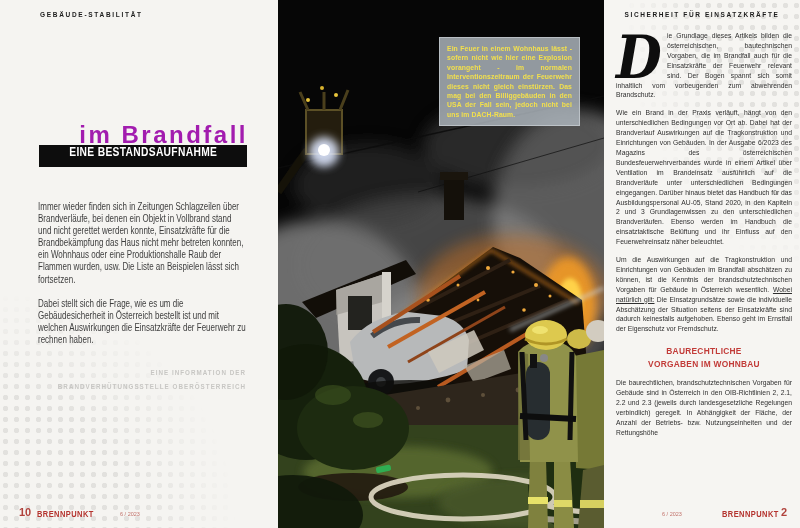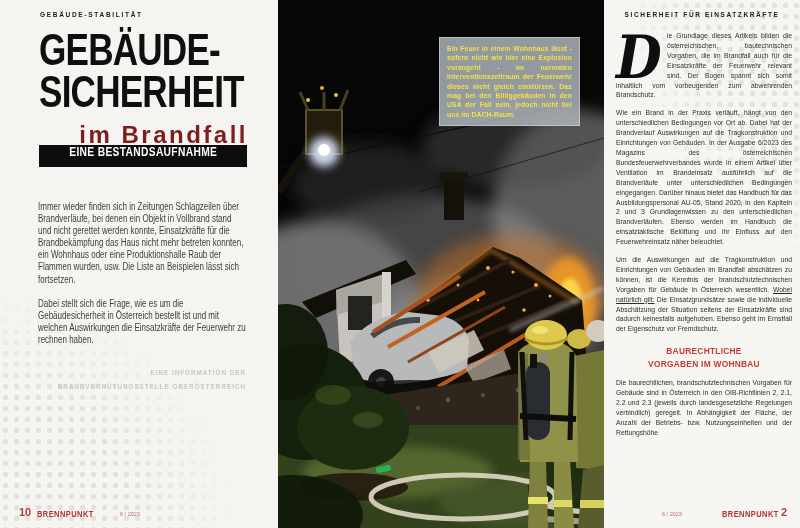--- a/index.html
+++ b/index.html
@@ -8,21 +8,21 @@
 
   
   .page-left{position:absolute;left:0;top:0;width:278px;height:528px;background:#f5f4f1;}
   .dots{position:absolute;background-image:radial-gradient(circle,#e2e1de 2.4px,rgba(0,0,0,0) 3px);background-size:11px 11px;}
   .dots-left{left:0;bottom:0;width:278px;height:235px;
     -webkit-mask-image:radial-gradient(ellipse 115% 135% at 0% 100%,#000 42%,transparent 74%);
     mask-image:radial-gradient(ellipse 115% 135% at 0% 100%,#000 42%,transparent 74%);}
   .kicker-left{position:absolute;left:40px;top:11px;font-size:6.5px;font-weight:700;letter-spacing:1.7px;color:#1b1b1b;white-space:nowrap;}
   .title{position:absolute;left:39px;top:29px;color:#0f0f0f;font-weight:800;}
   .title .line{display:block;font-size:45px;line-height:42px;letter-spacing:-1px;transform:scaleX(0.78);transform-origin:left;white-space:nowrap;}
-  .subtitle{position:absolute;left:39px;top:121px;width:209px;text-align:right;color:#7f1d1d;font-size:24px;font-weight:700;letter-spacing:2.5px;white-space:nowrap;}
+  .subtitle{position:absolute;left:39px;top:121px;width:209px;text-align:right;color:#a21caf;font-size:24px;font-weight:700;letter-spacing:2.5px;white-space:nowrap;}
   .banner{position:absolute;left:39px;top:145px;width:208px;height:22px;background:#0d0d0d;display:flex;align-items:flex-start;justify-content:center;}
   .banner span{color:#ffffff;font-size:12.5px;font-weight:700;letter-spacing:0.4px;transform:scaleX(0.82);white-space:nowrap;}
   .body-left{position:absolute;left:38px;top:201px;width:260px;transform:scaleX(0.8);transform-origin:left top;color:#3d3d3d;font-size:10px;line-height:12.1px;}
   .body-left p{margin:0 0 12px 0;}
   .credit{position:absolute;left:38px;top:366px;width:260px;transform:scaleX(0.8);transform-origin:left top;text-align:right;color:#c7c6c3;font-size:7.8px;font-weight:700;letter-spacing:1.3px;line-height:14px;}
   .credit div{white-space:nowrap;}
 
   
   .pagenum{position:absolute;bottom:10px;font-size:11px;font-weight:700;color:#b0423c;}
   .brand{position:absolute;bottom:9.5px;font-size:8.5px;font-weight:800;letter-spacing:0.5px;color:#b4332e;transform:scaleX(0.88);transform-origin:left;white-space:nowrap;}
@@ -50,24 +50,20 @@
   .section-heading span{display:block;}
 </style>
 </head>
 <body>
 
 <div class="spread">
 
   <section class="page-left">
     <div class="dots dots-left"></div>
     <div class="kicker-left">GEBÄUDE-STABILITÄT</div>
-    <h1 class="title" style="margin:0;">
-      <span class="line">GEBÄUDE-</span>
-      <span class="line">SICHERHEIT</span>
-    </h1>
     <div class="subtitle">im Brandfall</div>
     <div class="banner">
       <span>EINE BESTANDSAUFNAHME</span>
     </div>
     <div class="body-left">
       <p>Immer wieder finden sich in Zeitungen Schlagzeilen über Brandverläufe, bei denen ein Objekt in Vollbrand stand und nicht gerettet werden konnte, Einsatzkräfte für die Brandbekämpfung das Haus nicht mehr betreten konnten, ein Wohnhaus oder eine Produktionshalle Raub der Flammen wurden, usw. Die Liste an Beispielen lässt sich fortsetzen.</p>
       <p>Dabei stellt sich die Frage, wie es um die Gebäudesicherheit in Österreich bestellt ist und mit welchen Auswirkungen die Einsatzkräfte der Feuerwehr zu rechnen haben.</p>
     </div>
     <div class="credit">
       <div>EINE INFORMATION DER</div>

